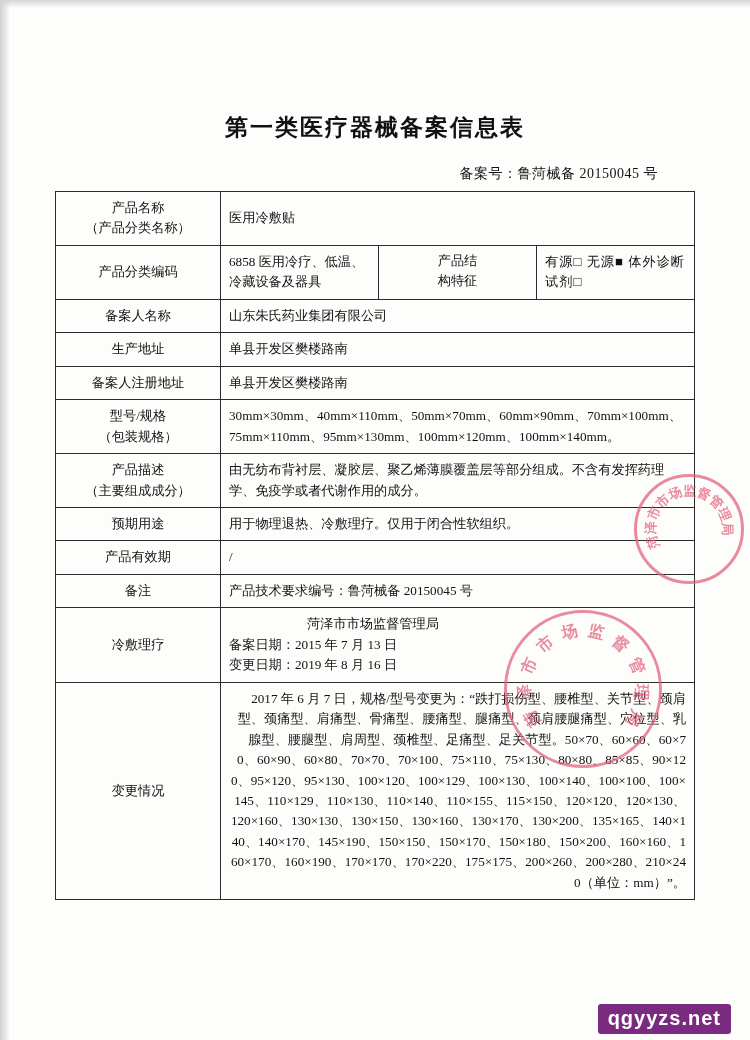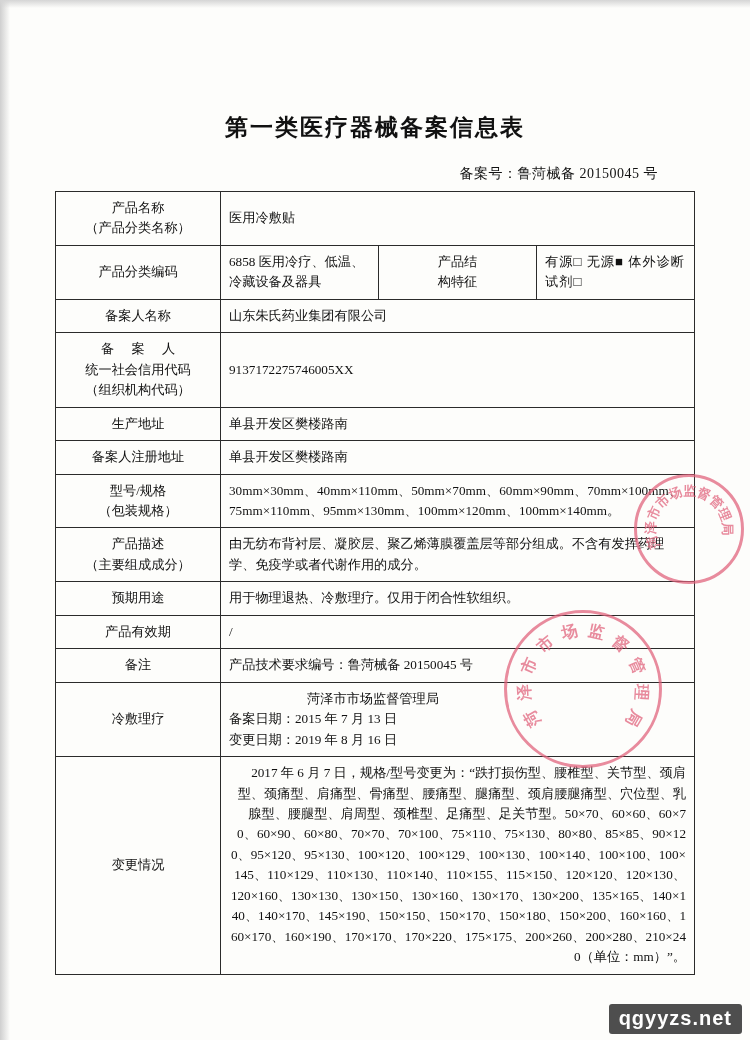--- a/index.html
+++ b/index.html
@@ -59,20 +59,21 @@
   }
   .label-spread {
     letter-spacing: 7px;
     padding-left: 7px;
     display: block;
   }
   td.sub-label {
     width: 74px;
     text-align: center;
     line-height: 1.45;
+    font-family: Liberation Mono, monospace;
   }
   .checkline {
     letter-spacing: 1px;
   }
   .change-cell {
     text-align: right;
     line-height: 1.62;
     font-size: 13px;
     padding: 8px 9px;
   }
@@ -109,23 +110,23 @@
   }
   .seal-char {
     position: absolute;
     left: 50%;
     top: 50%;
     transform-origin: 0 0;
     font-family: "Liberation Serif", serif;
   }
   .watermark {
     position: absolute;
-    right: 8px;
+    right: 19px;
     bottom: 6px;
-    background: #404040;
+    background: #701a75;
     color: #fff;
     font-family: "Liberation Sans", sans-serif;
     font-size: 20px;
     font-weight: bold;
     letter-spacing: 1px;
     padding: 3px 10px 4px 10px;
     border-radius: 3px;
     opacity: 0.92;
   }
   .edge-shadow-left {
@@ -171,28 +172,20 @@
           <div>构特征</div>
         </td>
         <td class="value checkline">有源□ 无源■ 体外诊断试剂□</td>
       </tr>
 
       <tr>
         <td class="label">备案人名称</td>
         <td class="value" colspan="3">山东朱氏药业集团有限公司</td>
       </tr>
 
-      <tr>
-        <td class="label">
-          <div class="label-spread">备 案 人</div>
-          <div>统一社会信用代码</div>
-          <div>（组织机构代码）</div>
-        </td>
-        <td class="value" colspan="3">9137172275746005XX</td>
-      </tr>
 
       <tr>
         <td class="label">生产地址</td>
         <td class="value" colspan="3">单县开发区樊楼路南</td>
       </tr>
 
       <tr>
         <td class="label">备案人注册地址</td>
         <td class="value" colspan="3">单县开发区樊楼路南</td>
       </tr>

